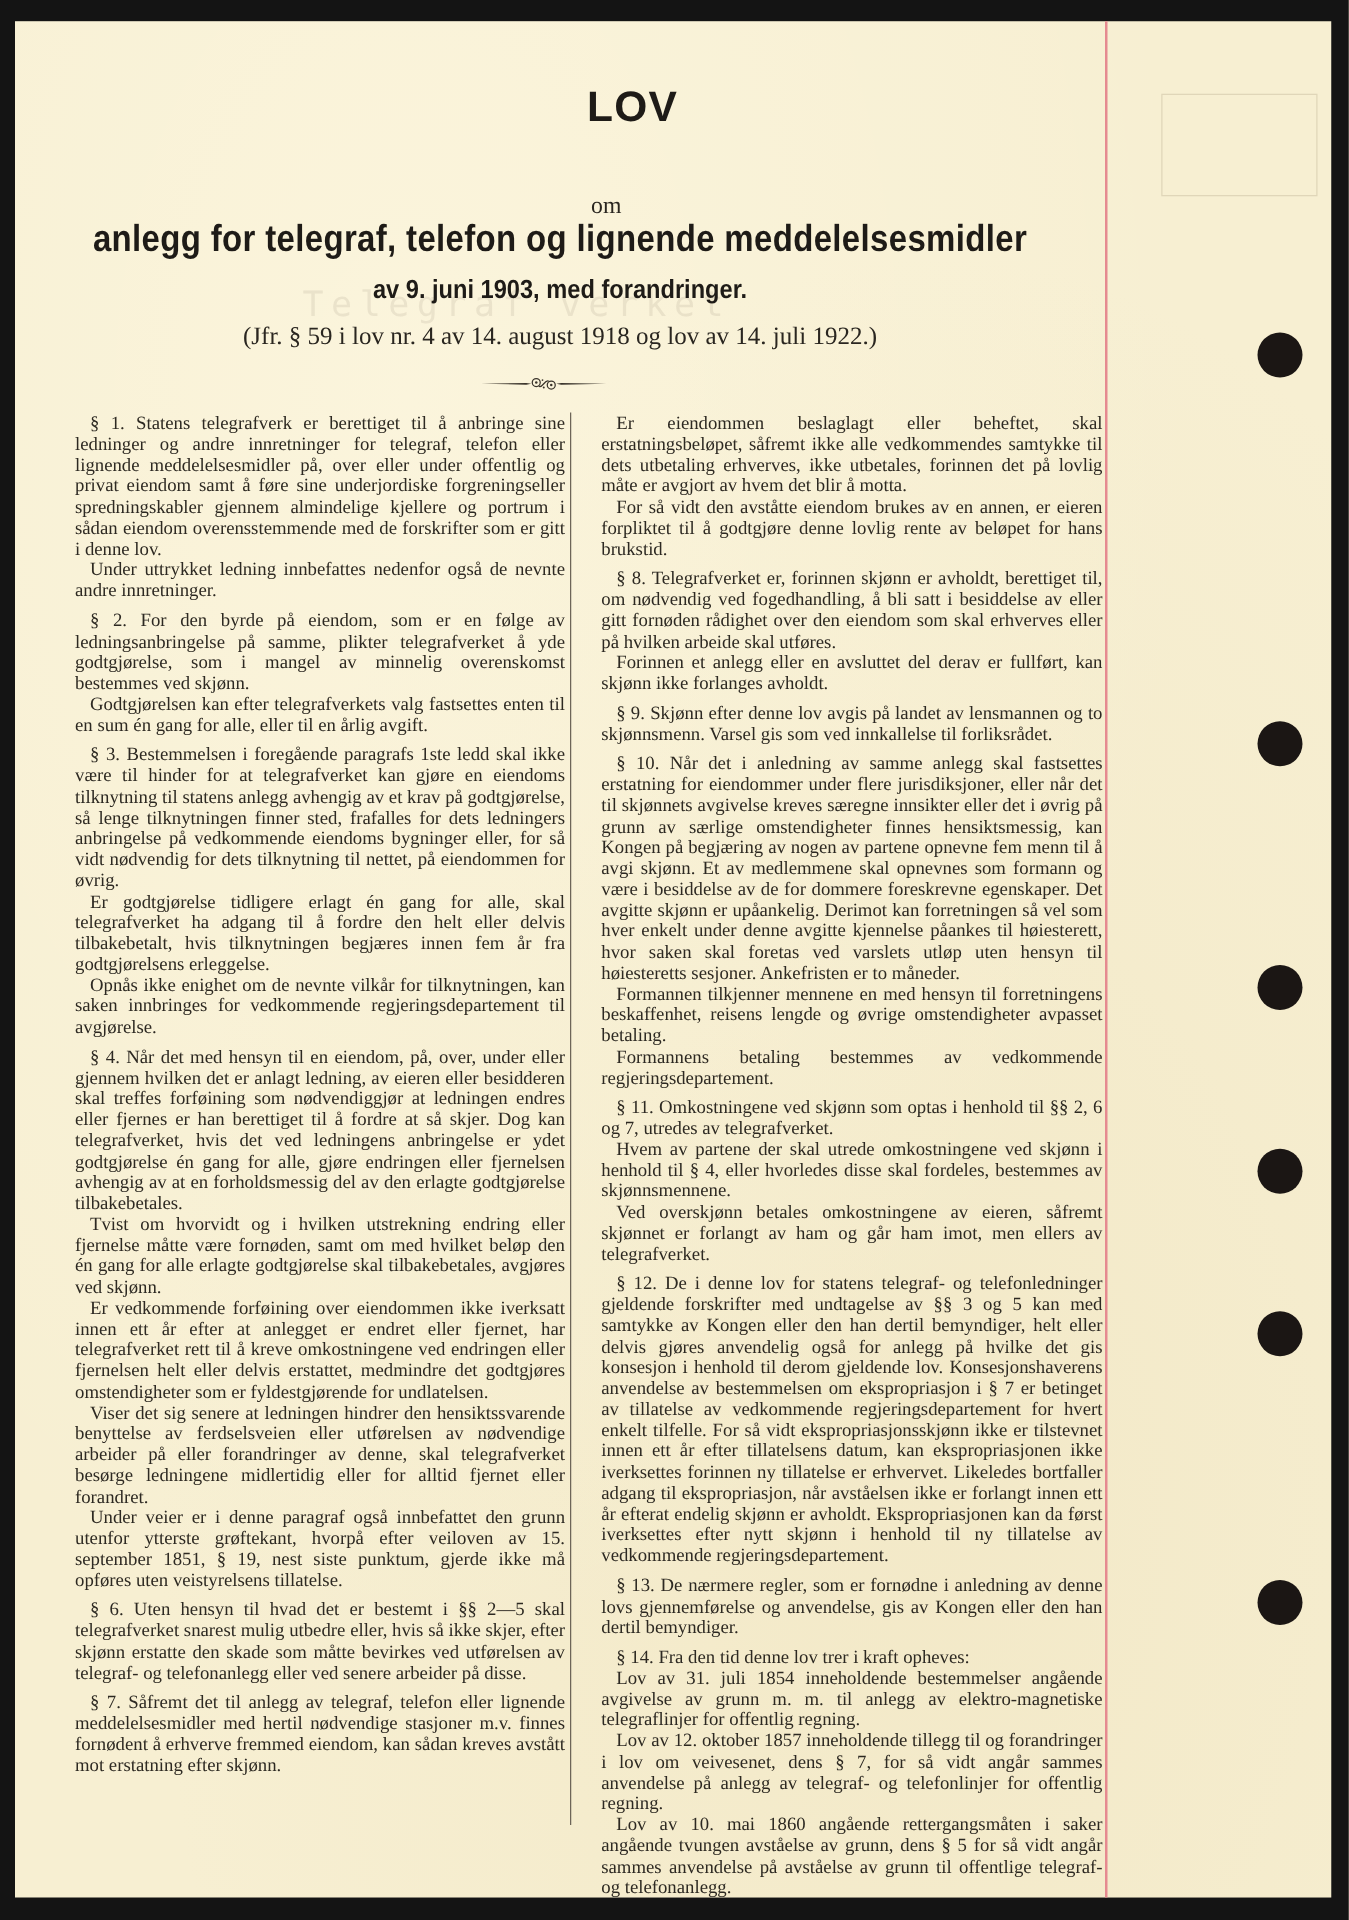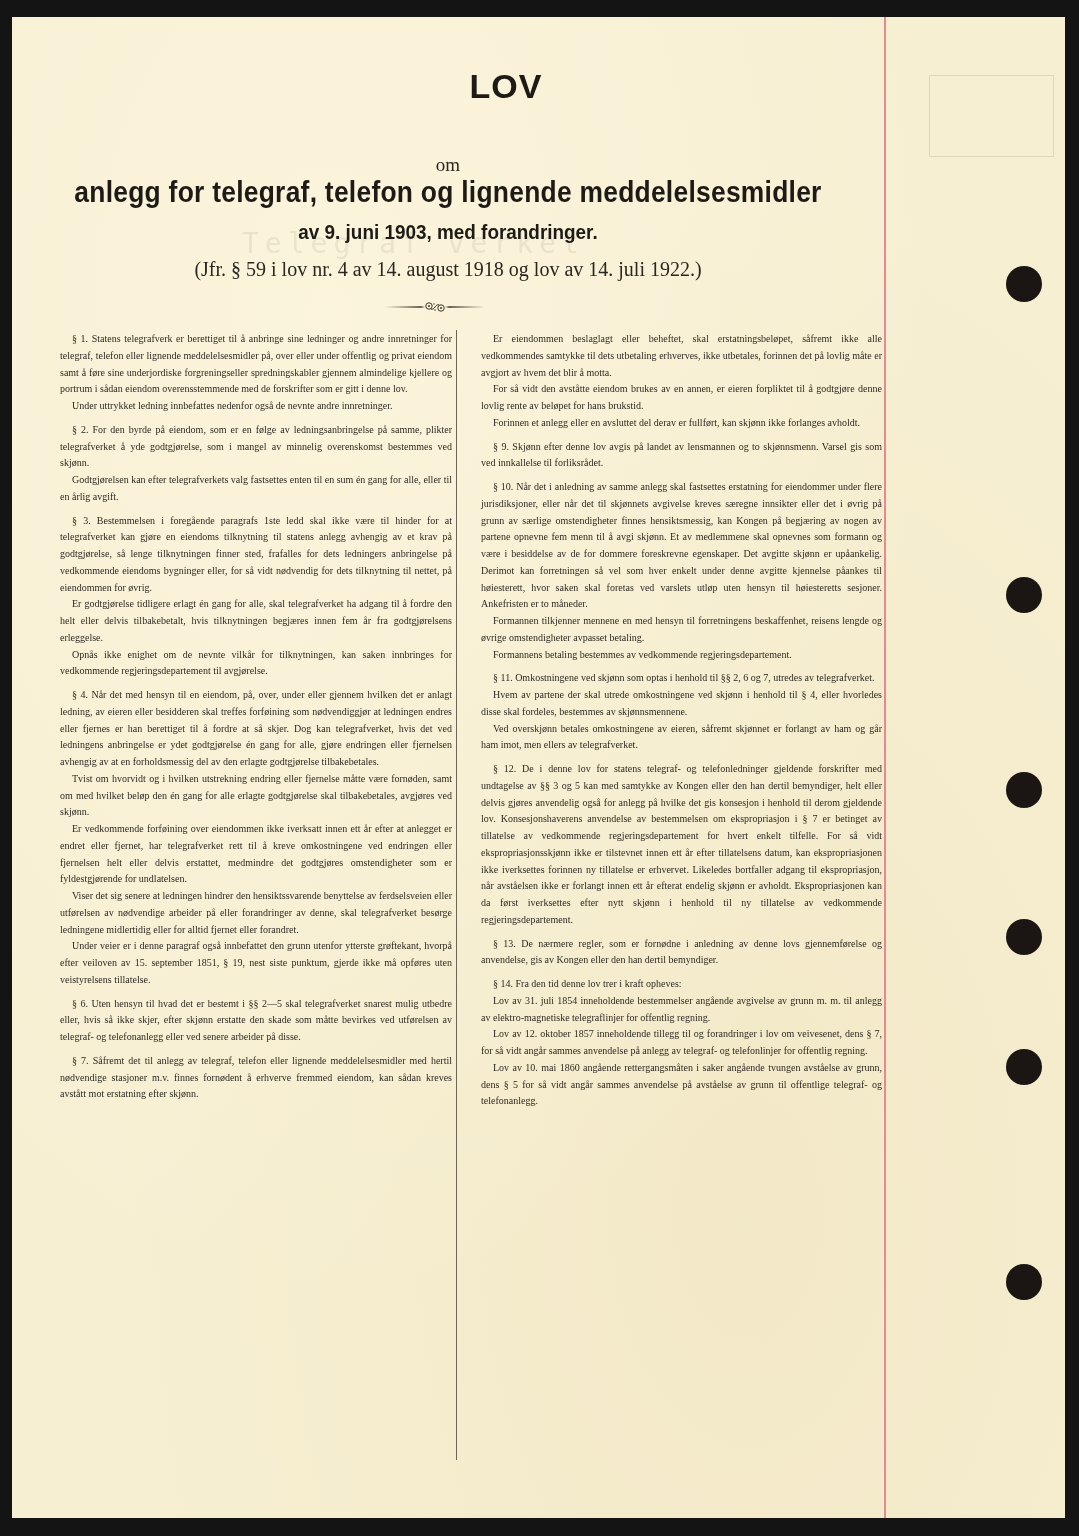--- a/index.html
+++ b/index.html
@@ -39,21 +39,21 @@
     font-family: "DejaVu Sans Mono", monospace; font-size: 28px;
     color: rgba(120,110,90,0.12); letter-spacing: 6px; text-align: left;
   }
   .title-lov {
     position: absolute; left: 0; width: 988px; top: 50px; text-align: center;
     font-family: "Liberation Sans", sans-serif; font-weight: bold;
     font-size: 34px; color: #1e1b17; letter-spacing: 1px;
   }
   .title-om {
     position: absolute; left: 0; width: 872px; top: 137px; text-align: center;
-    font-family: "Liberation Serif", serif; font-size: 19px; color: #2a2620;
+    font-family: "Liberation Serif", serif; font-size: 19px; color: #2a2620; padding-left: 37px;
   }
   .title-main {
     position: absolute; left: 0; width: 872px; top: 158px; text-align: center;
     font-family: "Liberation Sans", sans-serif; font-weight: bold;
     font-size: 30px; color: #1e1b17; transform: scaleX(0.88); transform-origin: 436px 0;
     letter-spacing: 0.3px;
   }
   .title-date {
     position: absolute; left: 0; width: 872px; top: 203px; text-align: center;
     font-family: "Liberation Sans", sans-serif; font-weight: bold;
@@ -66,21 +66,21 @@
   .ornament {
     position: absolute; left: 373px; top: 283px; width: 100px; height: 14px;
   }
   .col-divider {
     position: absolute; left: 444px; top: 313px; width: 1px; height: 1130px;
     background: #6d6558;
   }
   .col {
     position: absolute; top: 314px;
     font-family: "Liberation Serif", "DejaVu Serif", serif;
-    font-size: 10px; line-height: 16.75px; color: #2d2922;
+    font-size: 15px; line-height: 16.75px; color: #2d2922;
     text-align: justify;
   }
   .col.left { left: 48px; width: 392px; }
   .col.right { left: 469px; width: 401px; }
   .col p { margin: 0; text-indent: 12px; hyphens: manual; }
   .col p.sect { margin-top: 7px; }
 </style>
 </head>
 <body>
 
@@ -122,20 +122,21 @@
       <p>Tvist om hvorvidt og i hvilken utstrekning endring eller fjernelse måtte være fornøden, samt om med hvilket beløp den én gang for alle erlagte godtgjørelse skal tilbakebetales, avgjøres ved skjønn.</p>
       <p>Er vedkommende forføining over eiendommen ikke iverksatt innen ett år efter at anlegget er endret eller fjernet, har telegrafverket rett til å kreve omkostningene ved endringen eller fjernelsen helt eller delvis erstattet, medmindre det godtgjøres omstendigheter som er fyldestgjørende for undlatelsen.</p>
       <p>Viser det sig senere at ledningen hindrer den hensiktssvarende benyttelse av ferdselsveien eller utførelsen av nødvendige arbeider på eller forandringer av denne, skal telegrafverket besørge ledningene midlertidig eller for alltid fjernet eller forandret.</p>
       <p>Under veier er i denne paragraf også innbefattet den grunn utenfor ytterste grøftekant, hvorpå efter veiloven av 15. september 1851, § 19, nest siste punktum, gjerde ikke må opføres uten veistyrelsens tillatelse.</p>
       <p class="sect">§ 6. Uten hensyn til hvad det er bestemt i §§ 2—5 skal telegrafverket snarest mulig utbedre eller, hvis så ikke skjer, efter skjønn erstatte den skade som måtte bevirkes ved utførelsen av telegraf- og telefonanlegg eller ved senere arbeider på disse.</p>
       <p class="sect">§ 7. Såfremt det til anlegg av telegraf, telefon eller lignende meddelelsesmidler med hertil nødvendige stasjoner m.v. finnes fornødent å erhverve fremmed eiendom, kan sådan kreves avstått mot erstatning efter skjønn.</p>
     </div>
   <div class="col right" id="col-right">
       <p>Er eiendommen beslaglagt eller beheftet, skal erstatningsbeløpet, såfremt ikke alle vedkommendes samtykke til dets utbetaling erhverves, ikke utbetales, forinnen det på lovlig måte er avgjort av hvem det blir å motta.</p>
       <p>For så vidt den avståtte eiendom brukes av en annen, er eieren forpliktet til å godtgjøre denne lovlig rente av beløpet for hans brukstid.</p>
+      <p class="sect">§ 8. Telegrafverket er, forinnen skjønn er avholdt, berettiget til, om nødvendig ved fogedhandling, å bli satt i besiddelse av eller gitt fornøden rådighet over den eiendom som skal erhverves eller på hvilken arbeide skal utføres.</p>
       <p>Forinnen et anlegg eller en avsluttet del derav er fullført, kan skjønn ikke forlanges avholdt.</p>
       <p class="sect">§ 9. Skjønn efter denne lov avgis på landet av lensmannen og to skjønnsmenn. Varsel gis som ved innkallelse til forliksrådet.</p>
       <p class="sect">§ 10. Når det i anledning av samme anlegg skal fastsettes erstatning for eiendommer under flere jurisdiksjoner, eller når det til skjønnets avgivelse kreves særegne innsikter eller det i øvrig på grunn av særlige omstendigheter finnes hensiktsmessig, kan Kongen på begjæring av nogen av partene opnevne fem menn til å avgi skjønn. Et av medlemmene skal opnevnes som formann og være i besiddelse av de for dommere foreskrevne egenskaper. Det avgitte skjønn er upåankelig. Derimot kan forretningen så vel som hver enkelt under denne avgitte kjennelse påankes til høiesterett, hvor saken skal foretas ved varslets utløp uten hensyn til høiesteretts sesjoner. Ankefristen er to måneder.</p>
       <p>Formannen tilkjenner mennene en med hensyn til forretningens beskaffenhet, reisens lengde og øvrige omstendigheter avpasset betaling.</p>
       <p>Formannens betaling bestemmes av vedkommende regjeringsdepartement.</p>
       <p class="sect">§ 11. Omkostningene ved skjønn som optas i henhold til §§ 2, 6 og 7, utredes av telegrafverket.</p>
       <p>Hvem av partene der skal utrede omkostningene ved skjønn i henhold til § 4, eller hvorledes disse skal fordeles, bestemmes av skjønnsmennene.</p>
       <p>Ved overskjønn betales omkostningene av eieren, såfremt skjønnet er forlangt av ham og går ham imot, men ellers av telegrafverket.</p>
       <p class="sect">§ 12. De i denne lov for statens telegraf- og telefonledninger gjeldende forskrifter med undtagelse av §§ 3 og 5 kan med samtykke av Kongen eller den han dertil bemyndiger, helt eller delvis gjøres anvendelig også for anlegg på hvilke det gis konsesjon i henhold til derom gjeldende lov. Konsesjonshaverens anvendelse av bestemmelsen om ekspropriasjon i § 7 er betinget av tillatelse av vedkommende regjeringsdepartement for hvert enkelt tilfelle. For så vidt ekspropriasjonsskjønn ikke er tilstevnet innen ett år efter tillatelsens datum, kan ekspropriasjonen ikke iverksettes forinnen ny tillatelse er erhvervet. Likeledes bortfaller adgang til ekspropriasjon, når avståelsen ikke er forlangt innen ett år efterat endelig skjønn er avholdt. Ekspropriasjonen kan da først iverksettes efter nytt skjønn i henhold til ny tillatelse av vedkommende regjeringsdepartement.</p>
       <p class="sect">§ 13. De nærmere regler, som er fornødne i anledning av denne lovs gjennemførelse og anvendelse, gis av Kongen eller den han dertil bemyndiger.</p>

